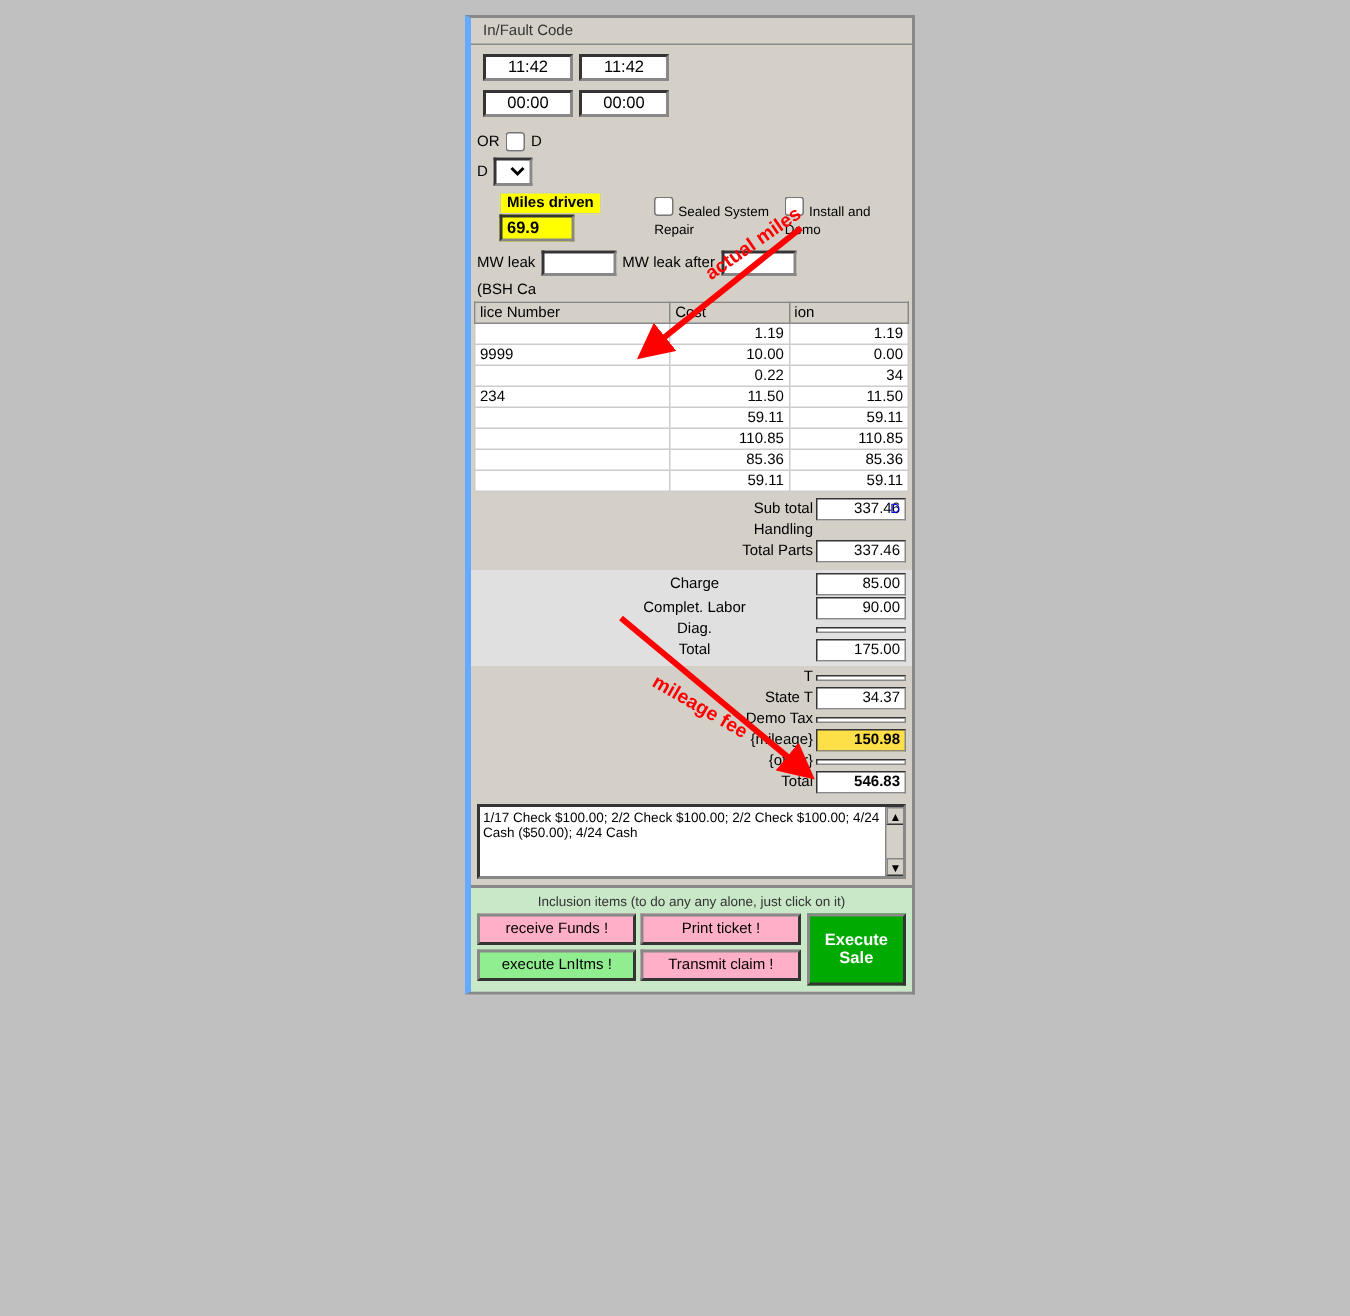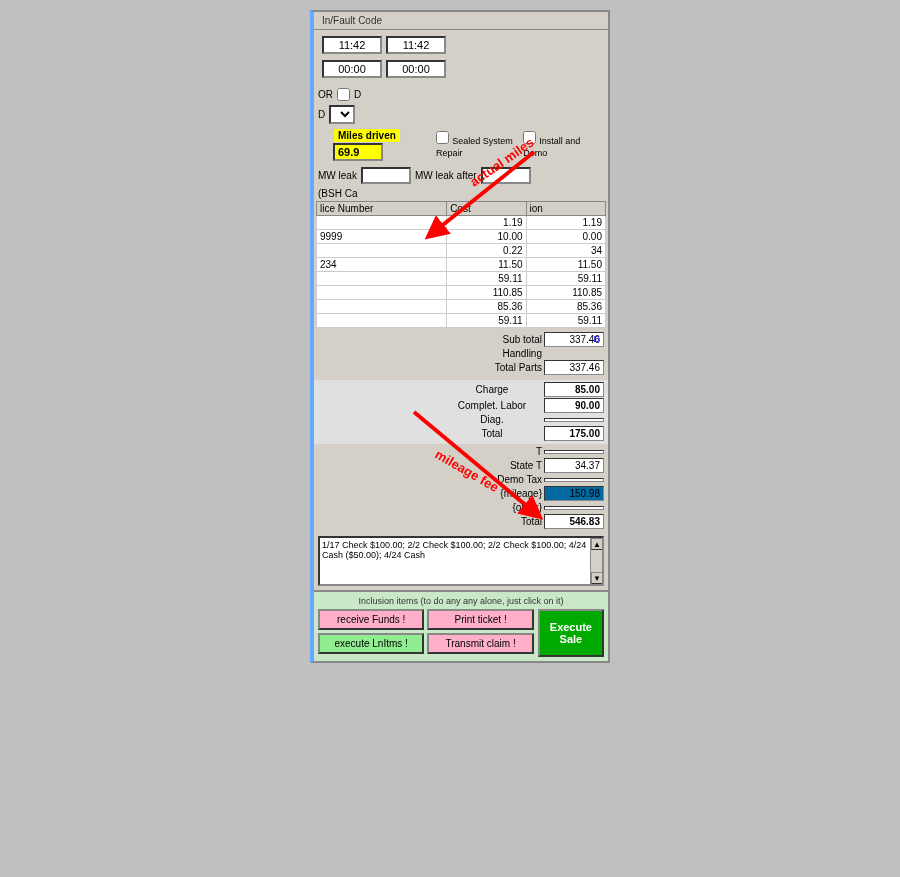--- a/index.html
+++ b/index.html
@@ -150,21 +150,22 @@
       min-width: 100px;
       text-align: center;
     }
     .labor-value {
       width: 60px;
       text-align: right;
       border: 1px inset #888;
       background: #fff;
       padding: 1px 3px;
       font-size: 10px;
-      font-weight: bold;
+      font-weight: normal;
+      margin-left: 29px;
     }
     .tax-row {
       display: flex;
       justify-content: flex-end;
       align-items: center;
       margin-bottom: 1px;
       gap: 2px;
       font-size: 10px;
     }
     .tax-label {
@@ -173,22 +174,22 @@
     }
     .tax-value {
       width: 60px;
       text-align: right;
       border: 1px inset #888;
       background: #fff;
       padding: 1px 3px;
       font-size: 10px;
     }
     .tax-value.yellow {
-      background: #0369a1;
-      font-weight: normal;
+      background: #fde047;
+      font-weight: bold;
     }
     .total-value {
       width: 60px;
       text-align: right;
       border: 1px inset #888;
       background: #fff;
       padding: 1px 3px;
       font-size: 10px;
       font-weight: bold;
     }

